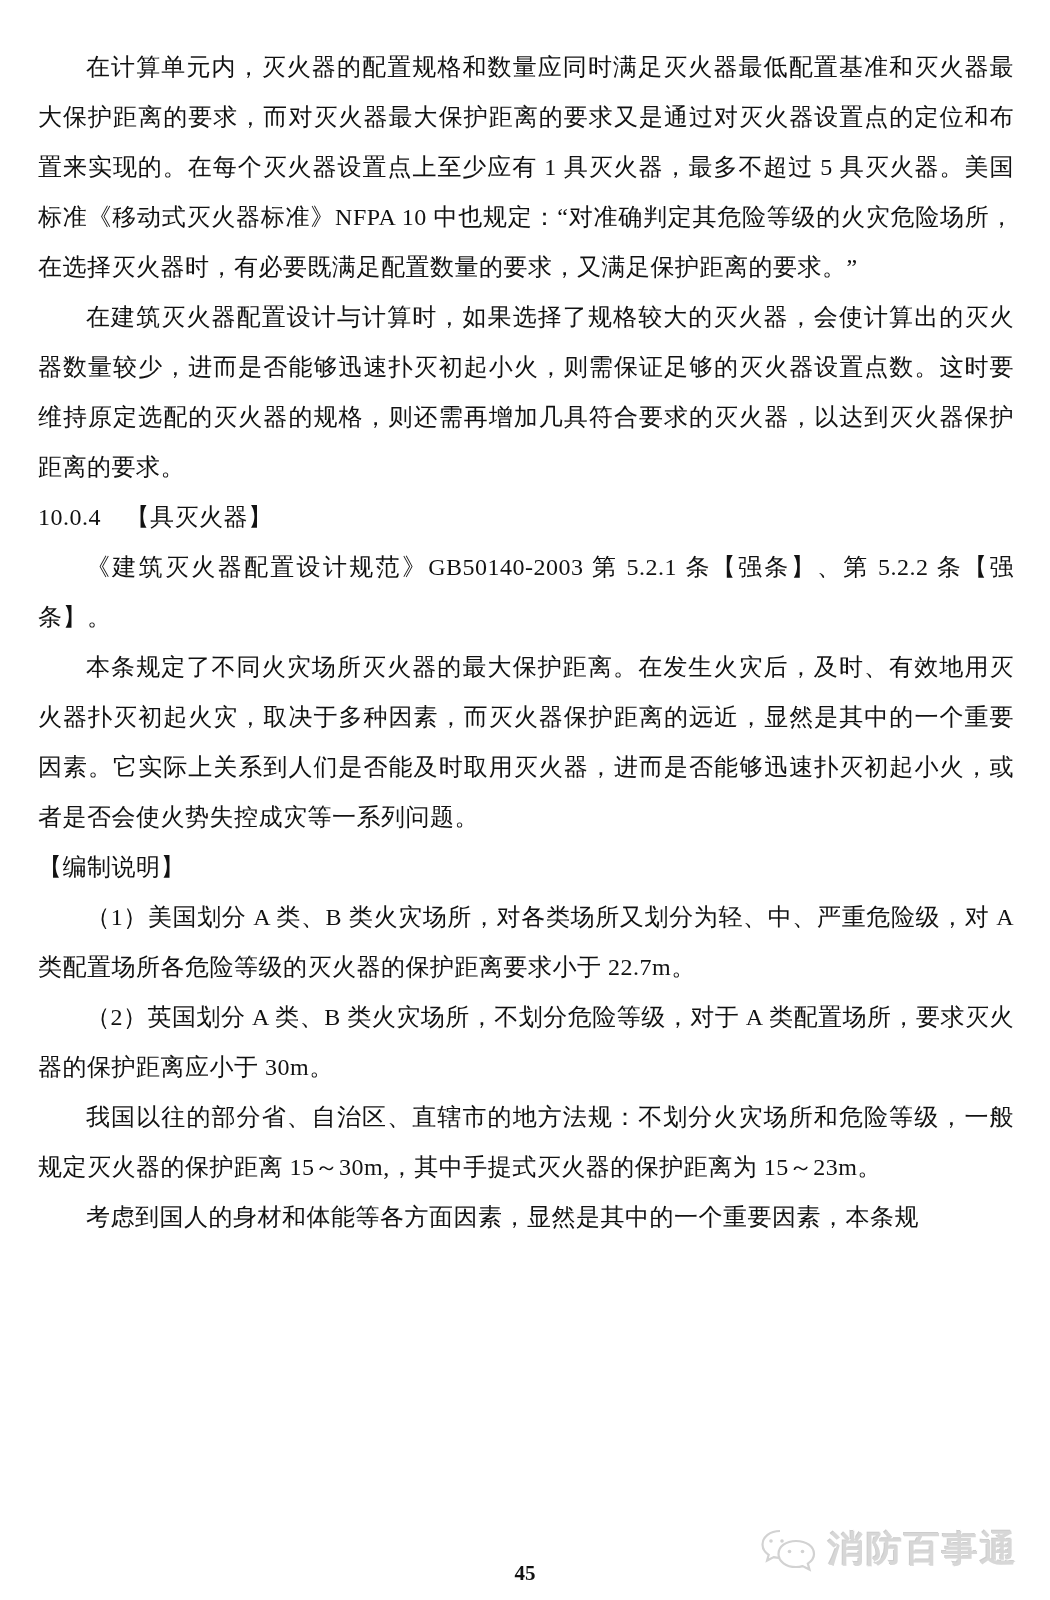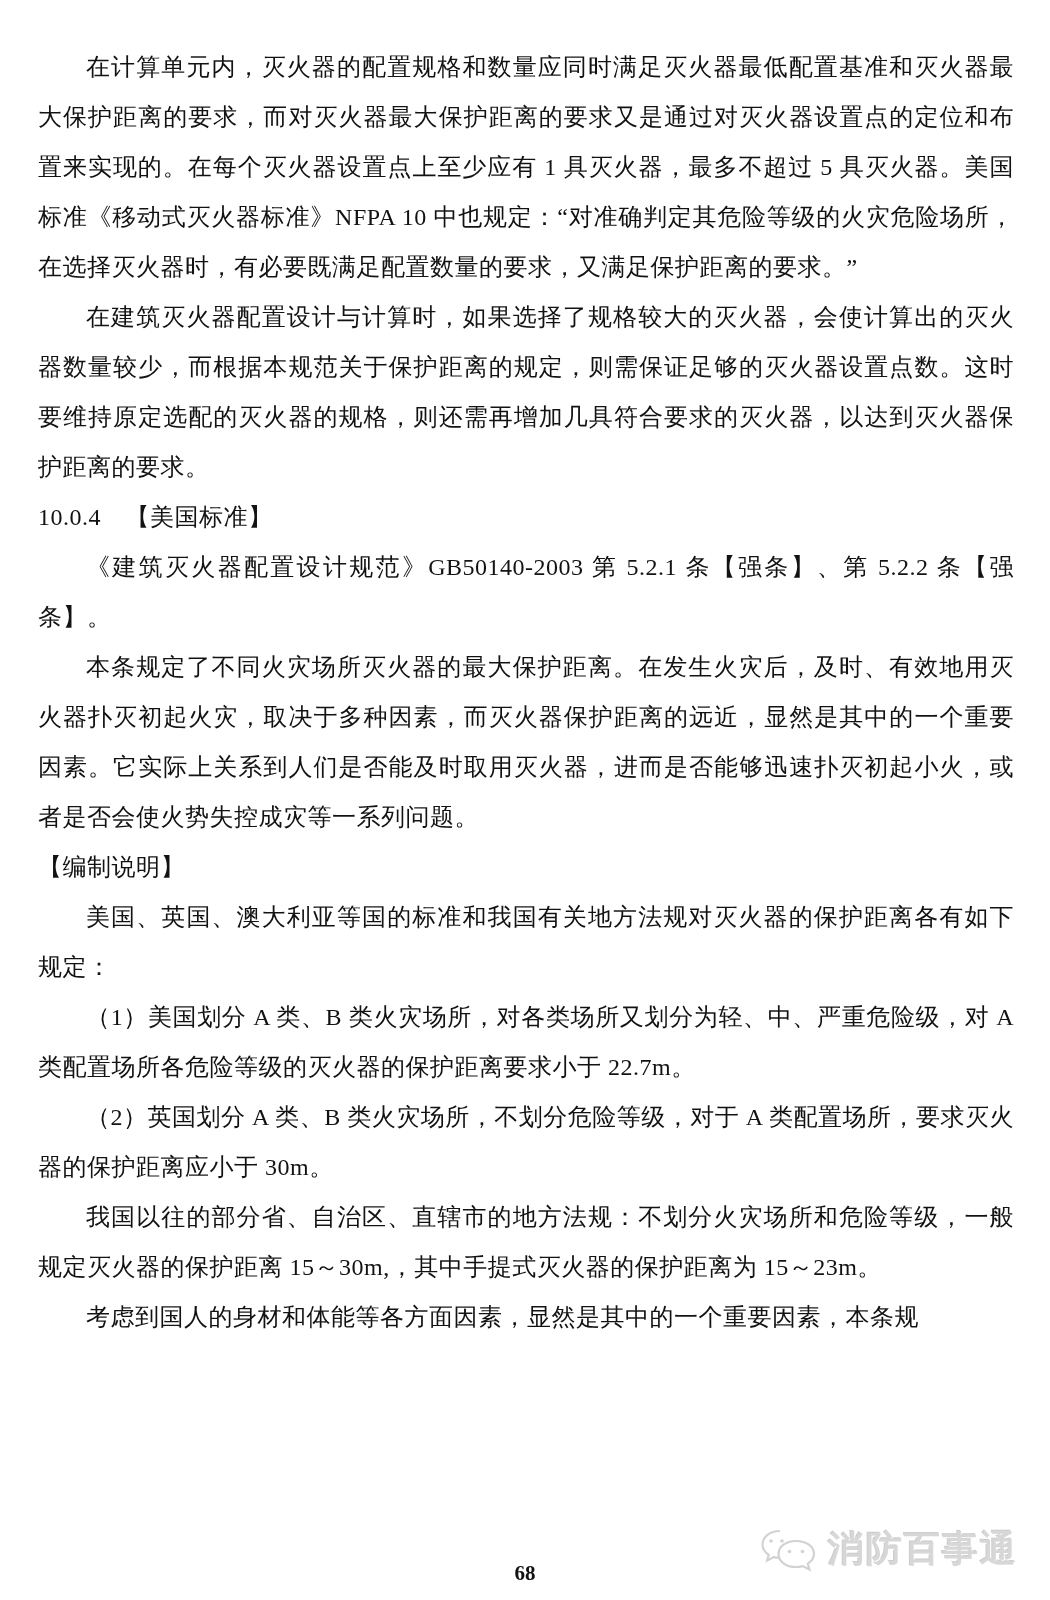--- a/index.html
+++ b/index.html
@@ -63,26 +63,25 @@
   .watermark svg {
     display: block;
   }
 </style>
 </head>
 <body>
 
 <div class="page">
   <div class="content">
     <p class="para">在计算单元内，灭火器的配置规格和数量应同时满足灭火器最低配置基准和灭火器最大保护距离的要求，而对灭火器最大保护距离的要求又是通过对灭火器设置点的定位和布置来实现的。在每个灭火器设置点上至少应有 1 具灭火器，最多不超过 5 具灭火器。美国标准《移动式灭火器标准》NFPA 10 中也规定：“对准确判定其危险等级的火灾危险场所，在选择灭火器时，有必要既满足配置数量的要求，又满足保护距离的要求。”</p>
-    <p class="para">在建筑灭火器配置设计与计算时，如果选择了规格较大的灭火器，会使计算出的灭火器数量较少，而根据本规范关于保护距离的规定，则需保证足够的灭火器设置点数。这时要维持原定选配的灭火器的规格，则还需再增加几具符合要求的灭火器，以达到灭火器保护距离的要求。</p>
-    <p class="para no-indent">10.0.4　【美国标准】</p>
+    <p class="para">在建筑灭火器配置设计与计算时，如果选择了规格较大的灭火器，会使计算出的灭火器数量较少，进而是否能够迅速扑灭初起小火，则需保证足够的灭火器设置点数。这时要维持原定选配的灭火器的规格，则还需再增加几具符合要求的灭火器，以达到灭火器保护距离的要求。</p>
+    <p class="para no-indent">10.0.4　【具灭火器】</p>
     <p class="para">《建筑灭火器配置设计规范》GB50140-2003 第 5.2.1 条【强条】、第 5.2.2 条【强条】。</p>
     <p class="para">本条规定了不同火灾场所灭火器的最大保护距离。在发生火灾后，及时、有效地用灭火器扑灭初起火灾，取决于多种因素，而灭火器保护距离的远近，显然是其中的一个重要因素。它实际上关系到人们是否能及时取用灭火器，进而是否能够迅速扑灭初起小火，或者是否会使火势失控成灾等一系列问题。</p>
     <p class="para no-indent">【编制说明】</p>
-    <p class="para">美国、英国、澳大利亚等国的标准和我国有关地方法规对灭火器的保护距离各有如下规定：</p>
     <p class="para">（1）美国划分 A 类、B 类火灾场所，对各类场所又划分为轻、中、严重危险级，对 A 类配置场所各危险等级的灭火器的保护距离要求小于 22.7m。</p>
     <p class="para">（2）英国划分 A 类、B 类火灾场所，不划分危险等级，对于 A 类配置场所，要求灭火器的保护距离应小于 30m。</p>
     <p class="para">我国以往的部分省、自治区、直辖市的地方法规：不划分火灾场所和危险等级，一般规定灭火器的保护距离 15～30m,，其中手提式灭火器的保护距离为 15～23m。</p>
     <p class="para">考虑到国人的身材和体能等各方面因素，显然是其中的一个重要因素，本条规</p>
   </div>
 
   <div class="watermark">
     <span>
       <svg width="62" height="46" viewBox="0 0 62 46">
         <g fill="none" stroke="#d2d2d2" stroke-width="2.2">
@@ -93,14 +92,14 @@
           <circle cx="13" cy="13" r="1.8"></circle>
           <circle cx="24" cy="13" r="1.8"></circle>
           <circle cx="31.5" cy="23.5" r="1.8"></circle>
           <circle cx="44.5" cy="23.5" r="1.8"></circle>
         </g>
       </svg>
     </span>
     <span>消防百事通</span>
   </div>
 
-  <div class="footer-pagenum">68</div>
+  <div class="footer-pagenum">45</div>
 </div>
 
 </body></html>

